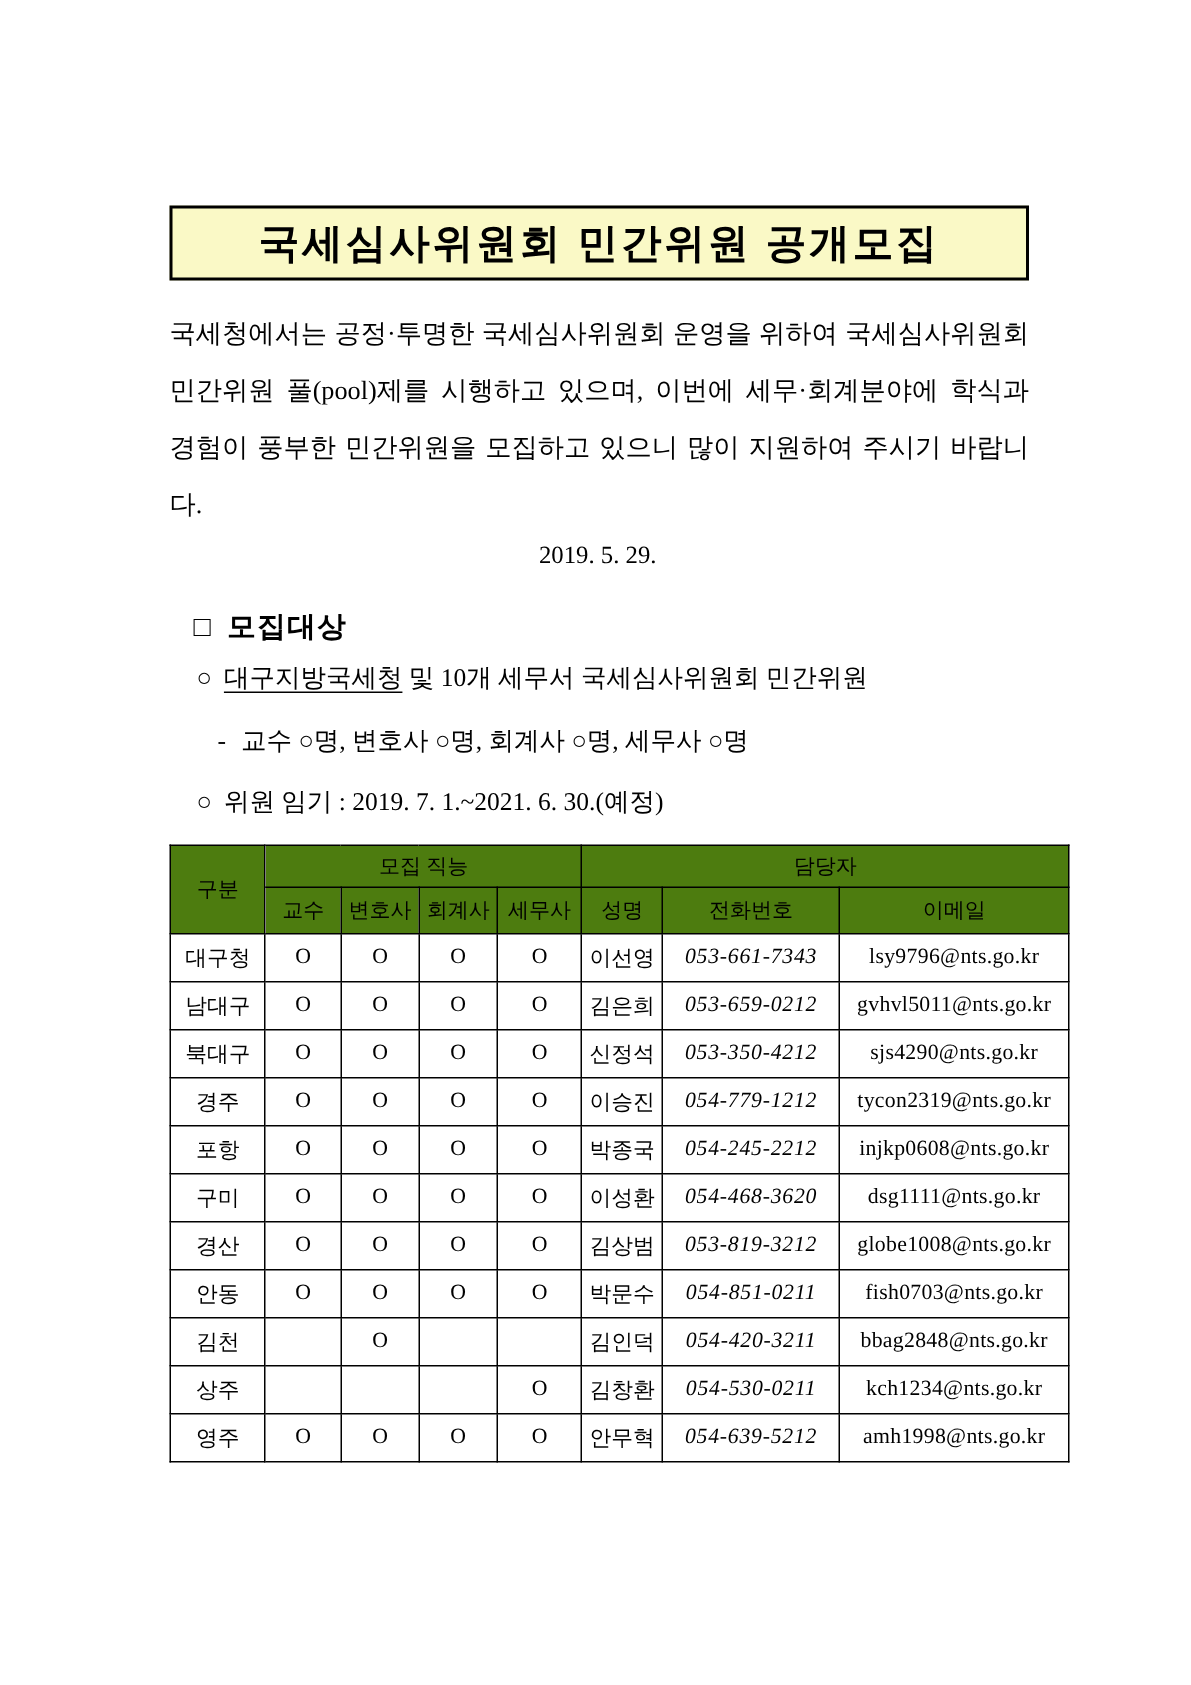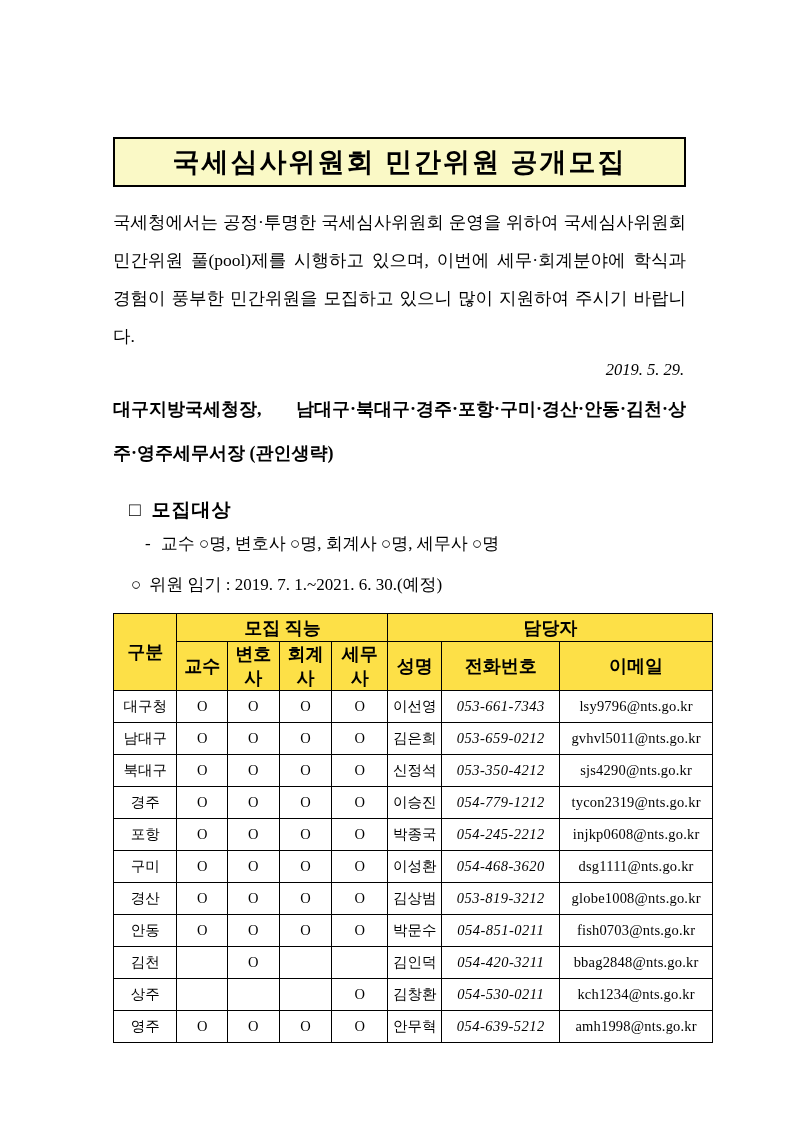--- a/index.html
+++ b/index.html
@@ -31,23 +31,22 @@
     margin-top:16px;
     font-size:17.5px;
     line-height:38px;
     text-align:justify;
     word-break:break-all;
   }
   .date-line{
     margin-top:2px;
     font-size:16.5px;
     line-height:26px;
-    text-align:right;
+    text-align:center;
     padding-right:2px;
-    font-style:italic;
   }
   .signature{
     margin-top:4px;
     font-size:18px;
     font-weight:bold;
     line-height:44px;
     text-align:justify;
     word-break:break-all;
   }
   .section-heading{
@@ -81,23 +80,23 @@
     border:1.5px solid #000;
   }
   table.recruit th, table.recruit td{
     border:1px solid #000;
     text-align:center;
     vertical-align:middle;
     padding:0 2px;
     overflow:hidden;
   }
   table.recruit thead th{
-    background:#fde047;
-    font-weight:bold;
-    font-size:18px;
+    background:#4d7c0f;
+    font-weight:normal;
+    font-size:14px;
   }
   table.recruit thead tr.h1 th{height:27px;}
   table.recruit thead tr.h2 th{height:30px;}
   table.recruit tbody tr{height:32px;}
   table.recruit tbody td{font-size:14.5px;}
   td.c-email{font-size:14px;letter-spacing:0.2px;}
   td.c-phone{letter-spacing:0.5px;font-style:italic;}
 </style>
 </head>
 <body>
@@ -105,26 +104,28 @@
 <div class="page">
 
   <div class="banner text-col">
     <span class="banner-text">국세심사위원회 민간위원 공개모집</span>
   </div>
 
   <div class="intro text-col">국세청에서는 공정·투명한 국세심사위원회 운영을 위하여 국세심사위원회 민간위원 풀(pool)제를 시행하고 있으며, 이번에 세무·회계분야에 학식과 경험이 풍부한 민간위원을 모집하고 있으니 많이 지원하여 주시기 바랍니다.</div>
 
   <div class="date-line text-col">2019. 5. 29.</div>
 
-  <div class="signature text-col">대구지방국세청장,&nbsp;&nbsp;&nbsp;&nbsp;&nbsp;남대구·북대구·경주·포항·구미·경산·안동·김천·상주·영주세무서장 (관인생략)</div>
 
   <div class="section-heading text-col">
     <span class="marker">□</span><span>모집대상</span>
   </div>
 
+  <div class="bullet text-col">
+    <span class="marker">○</span><span class="u">대구지방국세청</span><span> 및 10개 세무서 국세심사위원회 민간위원</span>
+  </div>
 
   <div class="bullet-sub text-col">
     <span class="marker">-</span><span>교수 ○명, 변호사 ○명, 회계사 ○명, 세무사 ○명</span>
   </div>
 
   <div class="bullet text-col">
     <span class="marker">○</span><span>위원 임기 : 2019. 7. 1.~2021. 6. 30.(예정)</span>
   </div>
 
   <table class="recruit">

